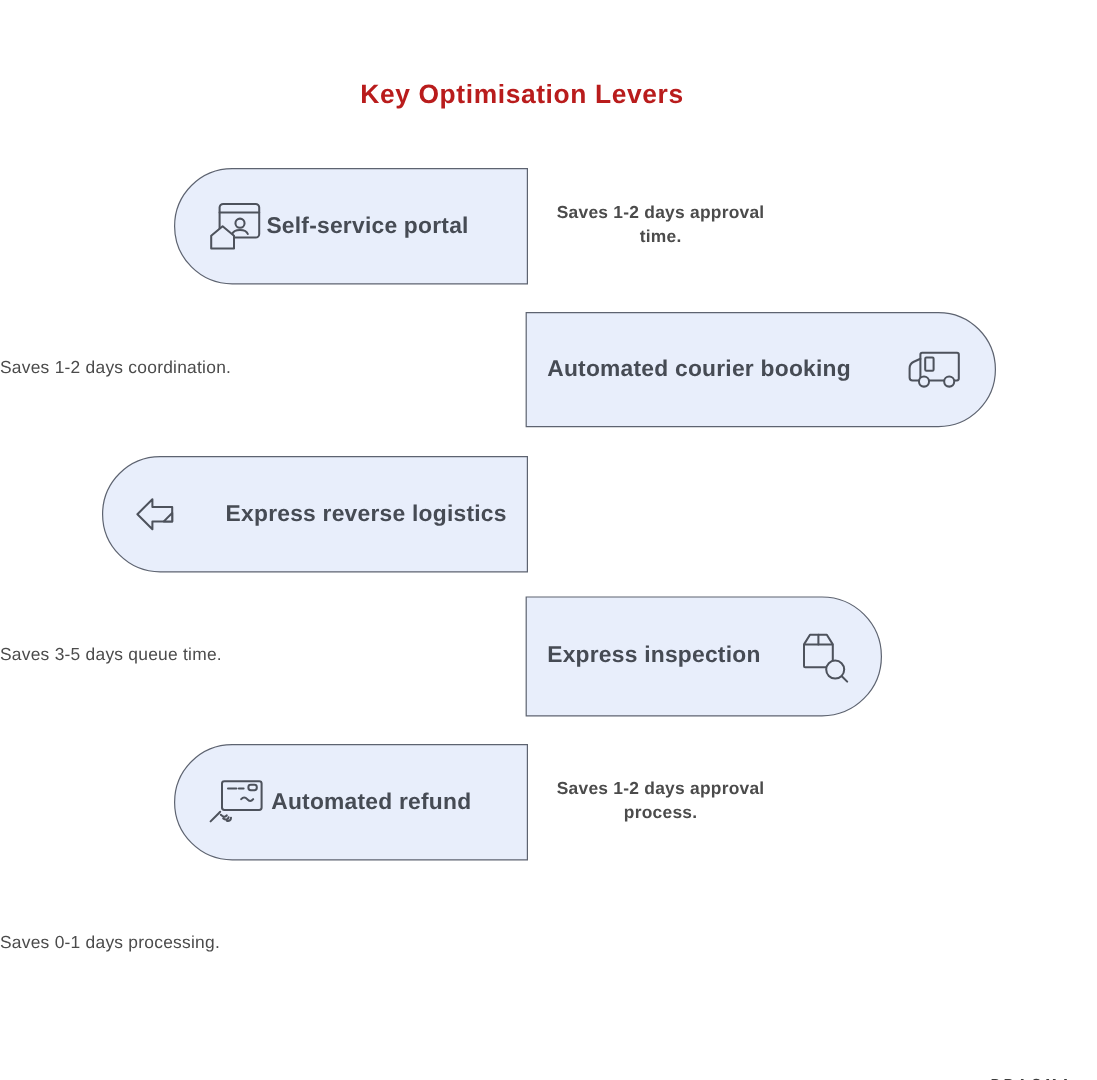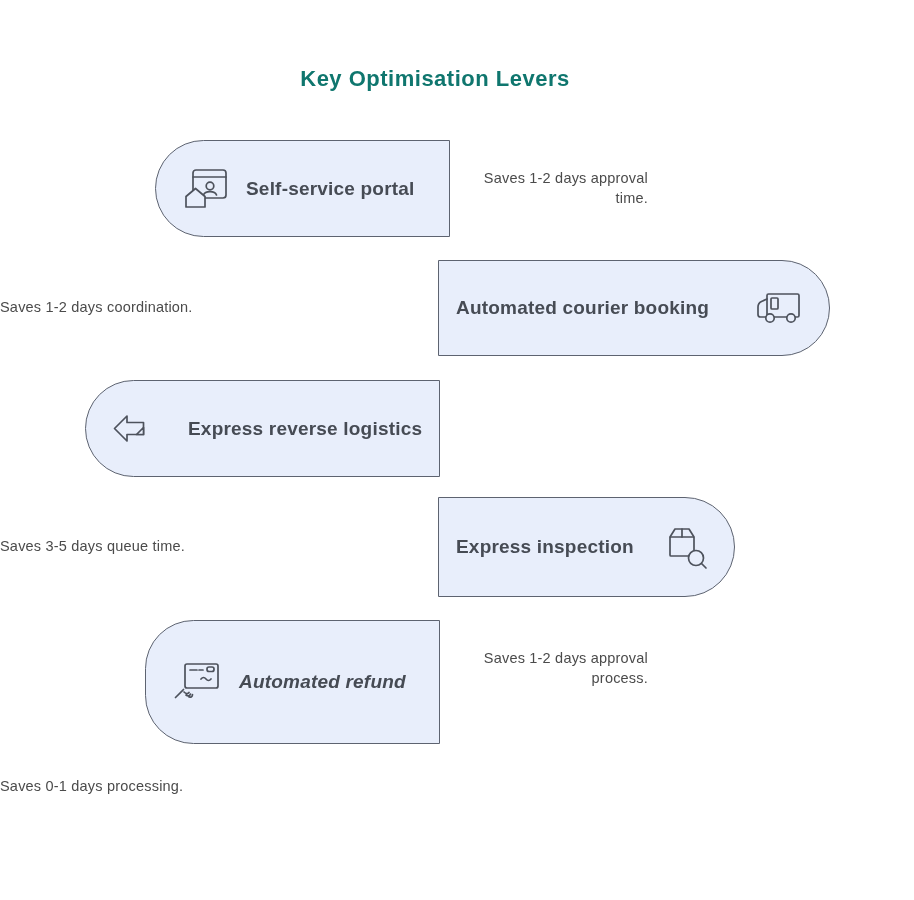--- a/index.html
+++ b/index.html
@@ -2,53 +2,53 @@
 <html><head>
 <meta charset="utf-8">
 <style>
   html,body { margin:0; padding:0; background:#ffffff; }
   .canvas {
     position:relative; width:914px; height:900px; background:#ffffff;
     font-family:"Liberation Sans", sans-serif; overflow:hidden;
   }
   .title {
     position:absolute; top:66px; left:0; width:870px; text-align:center;
-    font-size:22px; font-weight:700; color:#0f766e; letter-spacing:0.5px;
+    font-size:22px; font-weight:700; color:#b91c1c; letter-spacing:0.5px;
   }
   .card {
     position:absolute; display:flex; align-items:center;
     background:#e8eefb; border:1px solid #5d6370; box-sizing:border-box;
   }
   .card .label {
     font-weight:700; font-size:19px; color:#464b54; letter-spacing:0.2px;
     white-space:nowrap;
   }
   .left-cap  { border-radius:48.5px 0 0 48.5px; }
   .right-cap { border-radius:0 50px 50px 0; }
   .icon { display:flex; align-items:center; justify-content:center; flex:0 0 auto; }
   .note {
     position:absolute; display:flex; align-items:center;
     font-size:14.5px; color:#4b4b4b; line-height:1.35; letter-spacing:0.2px;
   }
-  .note.right-of { justify-content:flex-start; text-align:right; }
+  .note.right-of { justify-content:flex-start; text-align:center;font-weight:bold; }
   .note.left-of  {  text-align:right; }
 
-  #card1 { left:155px; top:140px; width:295px; height:97px;  padding-left:24px; gap:14px; }
+  #card1 { left:145px; top:140px; width:295px; height:97px;  padding-left:24px; }
   #note1 { left:453px; top:140px; width:195px; height:97px; }
 
   #card2 { left:438px; top:260px; width:392px; height:96px;  padding-left:17px; padding-right:22px; justify-content:space-between; }
   #note2 { left:0;     top:260px; width:430px; height:96px; }
 
   #card3 { left:85px;  top:380px; width:355px; height:97px;  padding-left:24px; gap:28px; }
   #note3 { left:453px; top:380px; width:220px; height:97px; }
 
   #card4 { left:438px; top:497px; width:297px; height:100px; padding-left:17px; padding-right:25px; justify-content:space-between; }
   #note4 { left:0;     top:497px; width:430px; height:100px; }
 
-  #card5 { left:145px; top:620px; width:295px; height:124px;  padding-left:24px; gap:15px;font-style:italic; }
+  #card5 { left:145px; top:620px; width:295px; height:97px;  padding-left:24px; gap:2px; }
   #note5 { left:453px; top:620px; width:195px; height:97px; }
 
   #card6 { left:438px; top:737px; width:332px; height:100px; padding-left:17px; padding-right:20px; justify-content:space-between; }
   #note6 { left:0;     top:737px; width:430px; height:100px; }
 
   .brand {
     position:absolute; top:898px; right:12px;
     font-size:11px; font-weight:700; letter-spacing:3.5px; color:#3c3c3c;
   }
   .brand .dot { color:#4a7df0; }

